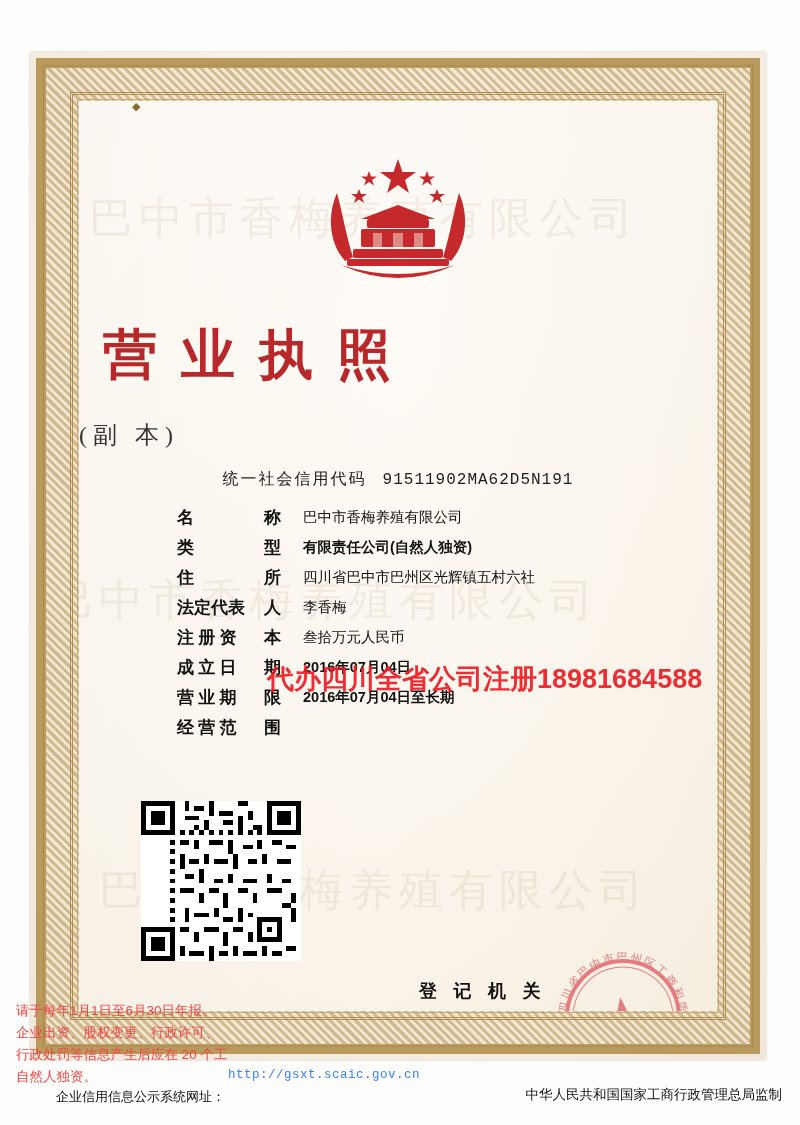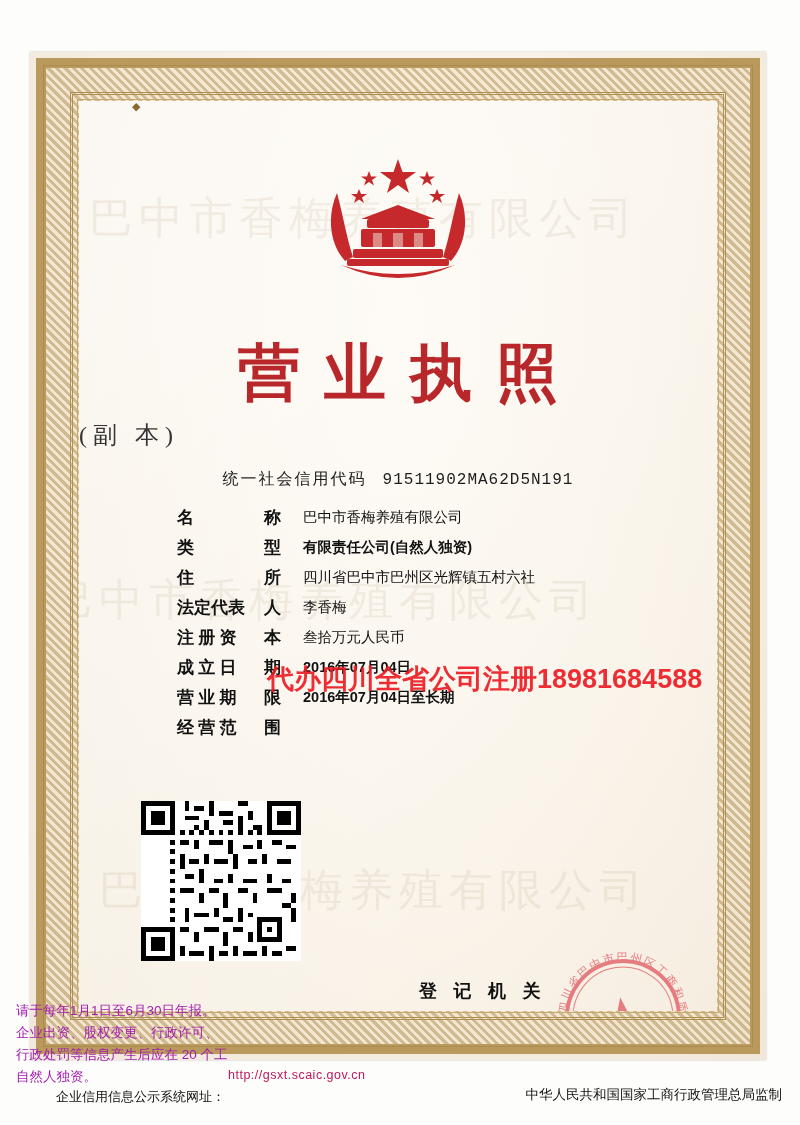--- a/index.html
+++ b/index.html
@@ -95,28 +95,27 @@
     width: 150px;
     height: 140px;
   }
 
   
   .title {
     position: absolute;
     top: 218px;
     left: 0;
     right: 0;
-    text-align: center;
+    text-align: left;
     font-family: "Liberation Serif", serif;
     font-weight: bold;
-    font-size: 62px;
+    font-size: 54px;
     letter-spacing: 24px;
     color: #b8282b;
     text-indent: 24px;
-    margin-top: 12px;
   }
   .subtitle {
     position: absolute;
     top: 318px;
     left: 0;
     right: 0;
     text-align: left;
     font-family: "Liberation Serif", serif;
     font-size: 24px;
     letter-spacing: 6px;
@@ -224,37 +223,37 @@
 
   
   .note-left {
     position: absolute;
     left: 16px;
     top: 1000px;
     width: 270px;
     font-family: "Liberation Sans", sans-serif;
     font-size: 13.5px;
     line-height: 1.62;
-    color: #a21caf;
+    color: #ef4444;
   }
   .note-site {
     position: absolute;
     left: 56px;
     top: 1088px;
     font-family: "Liberation Sans", sans-serif;
     font-size: 13px;
     color: #111;
   }
   .note-url {
     position: absolute;
     left: 228px;
     top: 1068px;
-    font-family: Liberation Sans, sans-serif;
+    font-family: Liberation Mono, monospace;
     font-size: 12.5px;
-    color: #be185d;
+    color: #3b82f6;
     letter-spacing: .5px;
   }
   .note-right {
     position: absolute;
     right: 18px;
     top: 1086px;
     font-family: "Liberation Sans", sans-serif;
     font-size: 13.5px;
     color: #111;
   }

